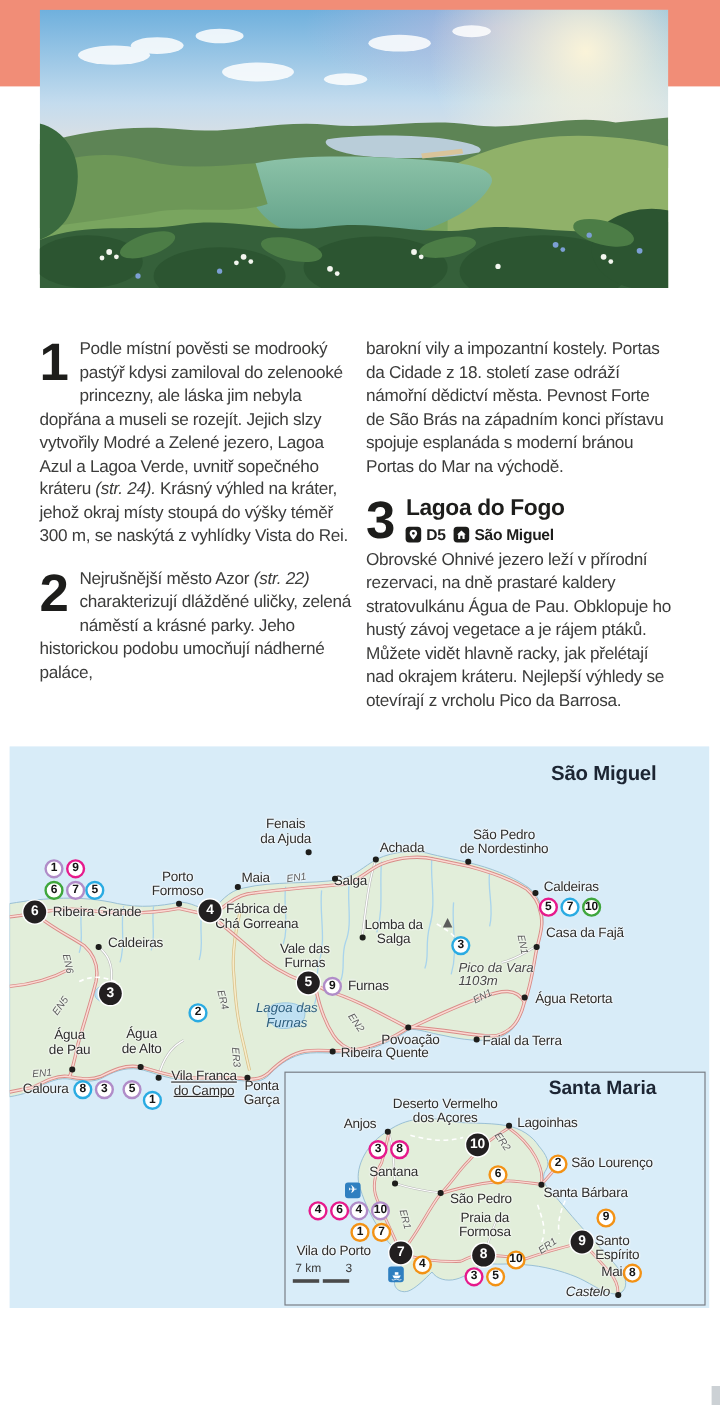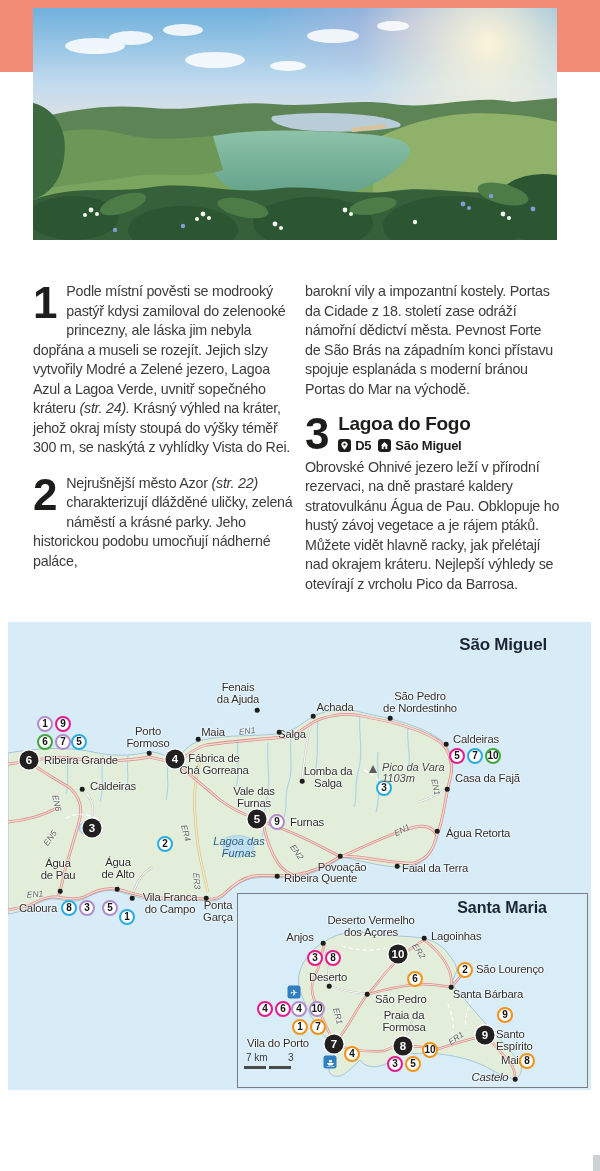--- a/index.html
+++ b/index.html
@@ -42,21 +42,21 @@
   .rmark{position:absolute;width:12px;height:12px;border-radius:50%;background:#fff;
          border:2.2px solid #999;color:#141414;font-size:10px;font-weight:bold;text-align:center;
          line-height:12px;}
   .rlabel{position:absolute;font-size:8.5px;font-style:italic;color:#5d5d5d;white-space:nowrap;
           text-shadow:0 0 2px #fff,0 0 2px #fff;}
   .wlabel{position:absolute;font-size:11px;font-style:italic;color:#2c5d7c;text-align:center;
           line-height:11.5px;text-shadow:0 0 2px #d8ecf8;white-space:nowrap;}
   .peak-tri{position:absolute;width:0;height:0;border-left:4.5px solid transparent;
             border-right:4.5px solid transparent;border-bottom:8px solid #5c5c5c;}
   .plabel{position:absolute;font-size:11px;font-style:italic;color:#474747;line-height:11.5px;
-          text-shadow:0 0 2px #fff,0 0 2px #fff;white-space:nowrap;}
+          text-shadow:0 0 2px #fff,0 0 2px #fff;white-space:nowrap;margin-top:40px;}
   .tico{position:absolute;width:13px;height:13px;border-radius:2.5px;background:#2f7fc0;
         display:flex;align-items:center;justify-content:center;color:#fff;font-size:9px;}
   .scale-txt{position:absolute;font-size:10px;color:#3a3a3a;}
   .scale-bar{position:absolute;height:3px;background:#4a4a4a;}
   .page-edge{position:absolute;right:0;bottom:0;width:7px;height:16px;background:#ccd1d5;}
 </style>
 </head>
 <body>
 
 <div class="page">
@@ -327,21 +327,21 @@
         </div>
         <div class="tdot" style="left: 52px; top: 269px; transform: translate(-50%, -50%);"></div>
         <div class="town c" style="left: 110px; top: 247px; transform: translate(-50%, -50%);">
           <div>Água</div>
           <div>de Alto</div>
         </div>
         <div class="tdot" style="left: 109px; top: 267px; transform: translate(-50%, -50%);"></div>
         <div class="town c" style="left: 30px; top: 287px; transform: translate(-50%, -50%);">
           <div>Caloura</div>
         </div>
-        <div class="town c" style="left: 162px; top: 282px; transform: translate(-50%, -50%);">
+        <div class="town c" style="left: 162px; top: 282px; transform: translate(-50%, -50%); text-decoration: underline;">
           <div>Vila Franca</div>
           <div>do Campo</div>
         </div>
         <div class="tdot" style="left: 124px; top: 276px; transform: translate(-50%, -50%);"></div>
         <div class="town c" style="left: 210px; top: 290px; transform: translate(-50%, -50%);">
           <div>Ponta</div>
           <div>Garça</div>
         </div>
         <div class="tdot" style="left: 198px; top: 276px; transform: translate(-50%, -50%);"></div>
         <div class="town c" style="left: 206px; top: 143px; transform: translate(-50%, -50%);">
@@ -431,21 +431,21 @@
             <div>dos Açores</div>
           </div>
           <div class="town" style="left: 193px; top: 43px; transform: translate(0px, -50%);">
             <div>Lagoinhas</div>
           </div>
           <div class="tdot" style="left: 186px; top: 44px; transform: translate(-50%, -50%);"></div>
           <div class="town" style="left: 238px; top: 76px; transform: translate(0px, -50%);">
             <div>São Lourenço</div>
           </div>
           <div class="town c" style="left: 90px; top: 84px; transform: translate(-50%, -50%);">
-            <div>Deserto</div>
+            <div>Santana</div>
           </div>
           <div class="tdot" style="left: 91px; top: 92px; transform: translate(-50%, -50%);"></div>
           <div class="town c" style="left: 250px; top: 101px; transform: translate(-50%, -50%);">
             <div>Santa Bárbara</div>
           </div>
           <div class="tdot" style="left: 213px; top: 93px; transform: translate(-50%, -50%);"></div>
           <div class="town" style="left: 137px; top: 106px; transform: translate(0px, -50%);">
             <div>São Pedro</div>
           </div>
           <div class="tdot" style="left: 129px; top: 100px; transform: translate(-50%, -50%);"></div>

